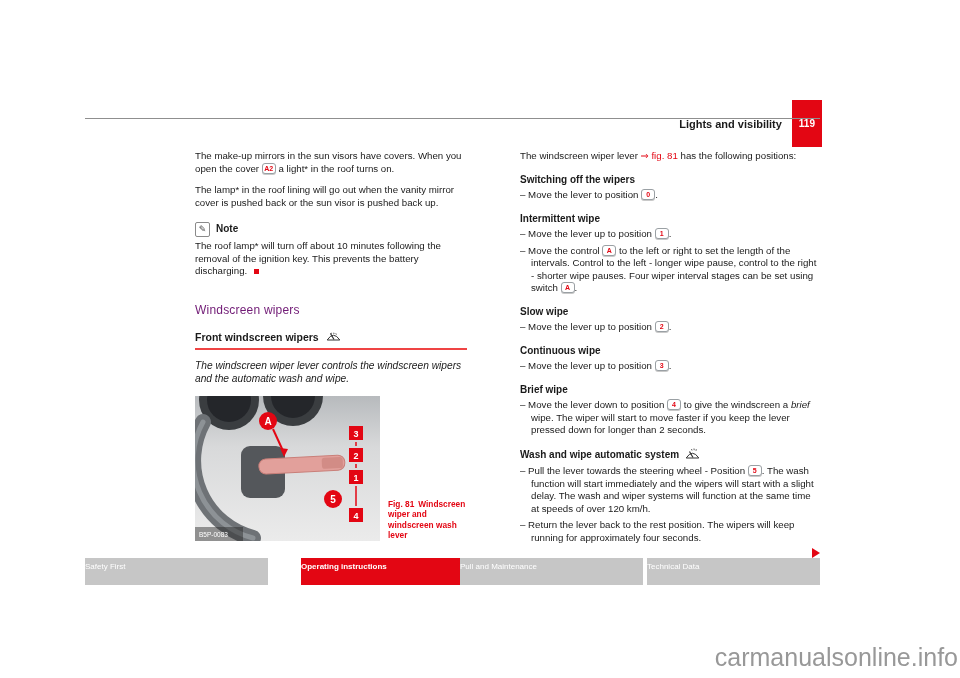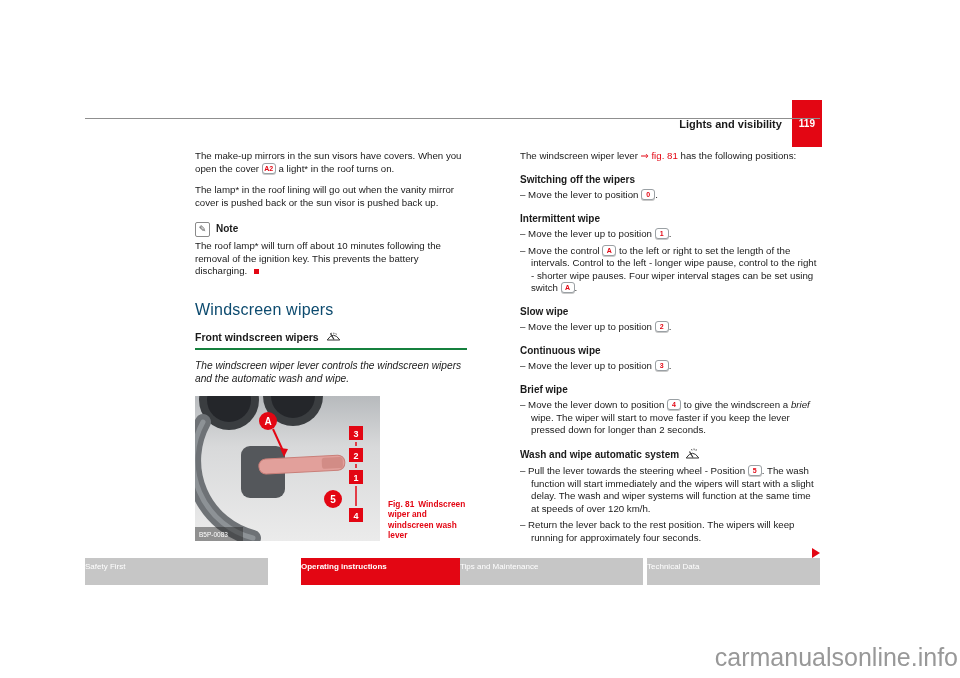--- a/index.html
+++ b/index.html
@@ -29,22 +29,22 @@
     background:#fff; box-shadow:0 1px 0 #c9c9c9; vertical-align:1px;
   }
   
   .note { margin-top:13px; }
   .note-head { display:flex; align-items:center; gap:6px; margin-bottom:3px; }
   .note-icon { width:13px; height:13px; border:1px solid #8a8a8a; border-radius:2px;
     display:flex; align-items:center; justify-content:center; font-size:9px; color:#444; }
   .note-title { font-weight:bold; font-size:10px; }
   .end-sq { display:inline-block; width:5px; height:5px; background:#e30613; margin-left:4px; }
   
-  .chapter { margin:26px 0 0 0; font-size:16px; font-weight:normal; color:#0c4a6e; letter-spacing:0.2px; }
-  .sect-row { margin-top:14px; padding-bottom:3px; border-bottom:2px solid #15803d;
+  .chapter { margin:26px 0 0 0; font-size:12px; font-weight:normal; color:#701a75; letter-spacing:0.2px; }
+  .sect-row { margin-top:14px; padding-bottom:3px; border-bottom:2px solid #ef4444;
     display:flex; align-items:center; gap:7px; }
   .sect { font-weight:bold; font-size:10.5px; }
   .lead { margin-top:9px; font-style:italic; font-size:10.2px; line-height:13px; }
   
   .fig-row { margin-top:11px; display:flex; }
   .fig-img { width:185px; height:145px; background:#ddd; flex:0 0 auto; }
   .fig-cap { width:86px; margin-left:8px; align-self:flex-end;
     font-size:8.3px; font-weight:bold; color:#e30613; line-height:10.5px; }
   .cap-label { margin-right:4px; }
   
@@ -229,16 +229,16 @@
     </p>
     <p class="bullet">– Return the lever back to the rest position. The wipers will keep running for approximately four seconds.</p>
 
     <div class="chev-row">
       <span class="chev"></span>
     </div>
   </div>
 
   <div class="fcell f1">Safety First</div>
   <div class="fcell f2 active">Operating instructions</div>
-  <div class="fcell f3">Tips and Maintenance</div>
+  <div class="fcell f3">Pull and Maintenance</div>
   <div class="fcell f4">Technical Data</div>
 
 </div>
 
 </body></html>

